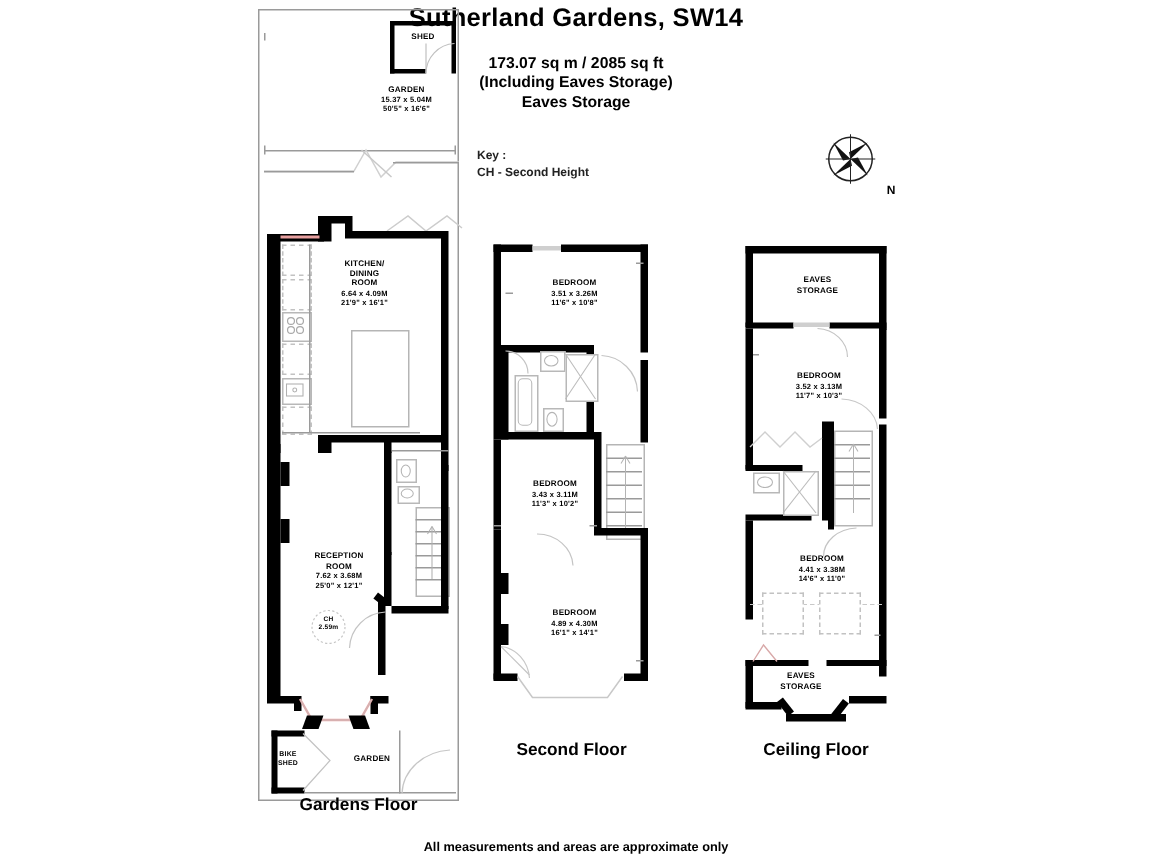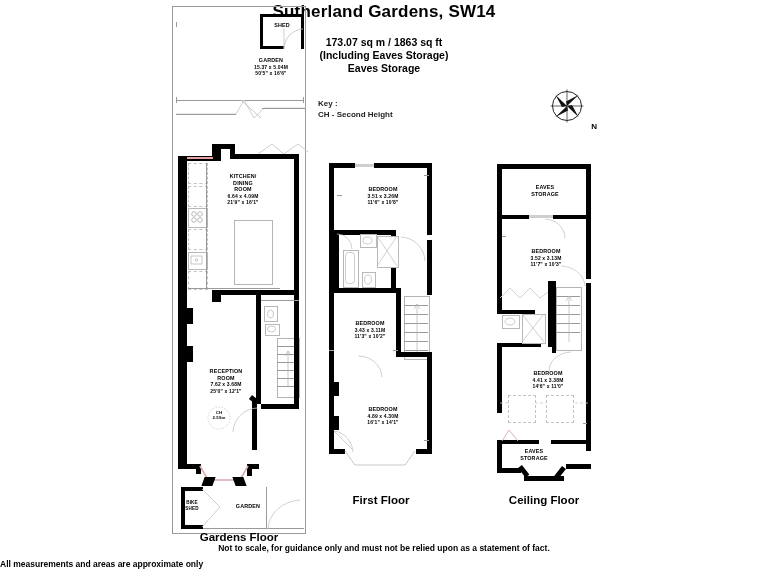--- a/index.html
+++ b/index.html
@@ -14,21 +14,21 @@
   #sub2{top:36px;font-size:10.5px;font-weight:bold;}
   #sub3{top:49px;font-size:10.5px;font-weight:bold;}
   #sub4{top:62px;font-size:10.5px;font-weight:bold;}
   #sub5{top:75px;font-size:10.5px;font-weight:bold;}
 
   #keybox{position:absolute;left:318px;top:98px;font-size:8px;line-height:11px;font-weight:bold;color:#222;}
 
   .floorlbl{position:absolute;font-size:11.5px;font-weight:bold;text-align:center;}
 
   #disc1{position:absolute;left:0;top:543px;width:768px;text-align:center;font-size:8.5px;font-weight:bold;}
-  #disc2{position:absolute;left:0;top:559px;width:768px;text-align:left;font-size:8.5px;font-weight:bold;}
+  #disc2{position:absolute;left:0;top:559px;width:768px;text-align:center;font-size:8.5px;font-weight:bold;}
 
   
   .rlbl{position:absolute;text-align:center;font-size:5.4px;line-height:6.6px;
         font-weight:bold;letter-spacing:.15px;white-space:nowrap;}
   .rlbl .nm{font-size:5.4px;}
   .rlbl .dm{font-size:5px;}
 
   
   .wall{position:absolute;background:#000;}
   .thin{position:absolute;background:#9a9a9a;}
@@ -41,21 +41,21 @@
   
   #compass{position:absolute;left:548px;top:88px;width:40px;height:40px;}
   #compass .nlbl{position:absolute;right:-9px;bottom:-3px;font-size:8px;font-weight:bold;}
 </style>
 </head>
 <body>
 
 <div id="stage">
 
   <div class="ttl" id="title">Sutherland Gardens, SW14</div>
-  <div class="ttl" id="sub2">173.07 sq m / 1863 sq ft</div>
+  <div class="ttl" id="sub2">173.07 sq m / 2085 sq ft</div>
   <div class="ttl" id="sub4">Eaves Storage</div>
   <div class="ttl" id="sub3">(Including Eaves Storage)</div>
 
   <div id="keybox">
     <div>Key :</div>
     <div>CH - Second Height</div>
   </div>
 
   <div id="compass">
     <svg width="40" height="40" viewBox="0 0 40 40">
@@ -334,21 +334,21 @@
     <div class="wall" style="left:329px;top:449px;width:16px;height:5px;"></div>
     <div class="wall" style="left:416px;top:449px;width:16px;height:5px;"></div>
     <svg class="arc" style="left:343px;top:449px;width:74px;height:20px;">
       <polyline points="2,2 12,16 62,16 72,2" fill="none" stroke="#c8c8c8" stroke-width="1"></polyline>
     </svg>
     <svg class="arc" style="left:333px;top:430px;width:22px;height:24px;">
       <path d="M1 1 L20 20" fill="none" stroke="#c4c4c4" stroke-width="0.8"></path>
       <path d="M1 1 A 21 23 0 0 1 20 22" fill="none" stroke="#c8c8c8" stroke-width="0.8"></path>
     </svg>
 
-    <div class="floorlbl" style="left:330px;top:494px;width:102px;">First Floor</div>
+    <div class="floorlbl" style="left:330px;top:494px;width:102px;">Second Floor</div>
   </div>
 
   <div>
 
     <div class="wall" style="left:497px;top:164px;width:5px;height:54px;"></div>
     <div class="wall" style="left:497px;top:164px;width:94px;height:5px;"></div>
     <div class="wall" style="left:586px;top:164px;width:5px;height:56px;"></div>
     <div class="wall" style="left:497px;top:215px;width:32px;height:4px;"></div>
     <div class="wall" style="left:553px;top:215px;width:38px;height:4px;"></div>
     <div class="lite" style="left:529px;top:215px;width:24px;height:3px;"></div>
@@ -430,16 +430,15 @@
       <path d="M2 13 L9 2 L18 13" fill="none" stroke="#d8a8a8" stroke-width="0.9"></path>
     </svg>
     <div class="rlbl" style="left:503px;top:448px;width:62px;">
       <div class="nm">EAVES</div>
       <div class="nm">STORAGE</div>
     </div>
 
     <div class="floorlbl" style="left:490px;top:494px;width:108px;">Ceiling Floor</div>
   </div>
 
-  <div id="disc1">Not to scale, for guidance only and must not be relied upon as a statement of fact.</div>
   <div id="disc2">All measurements and areas are approximate only</div>
 
 </div>
 
 </body></html>

